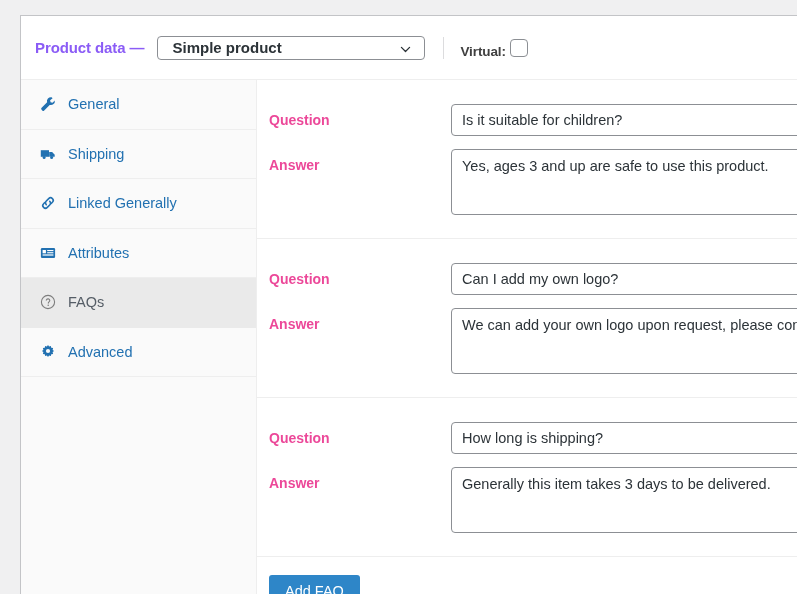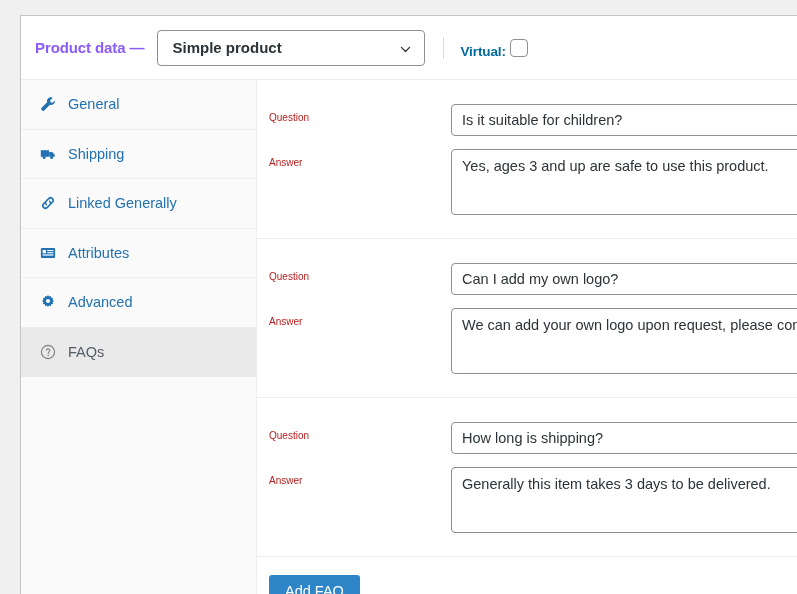--- a/index.html
+++ b/index.html
@@ -41,21 +41,21 @@
     font-weight: bold;
     font-size: 15px;
     color: #8b5cf6;
     white-space: nowrap;
     letter-spacing: -0.1px;
   }
   .product-type-select {
     position: relative;
     margin-left: 13px;
     width: 268px;
-    height: 36px;
+    height: 24px;
     border: 1px solid #8c8f94;
     border-radius: 4px;
     background: #fff;
     box-sizing: border-box;
     display: flex;
     align-items: center;
     padding: 0 34px 0 14px;
     font-size: 15px;
     font-weight: bold;
     color: #2c3338;
@@ -78,21 +78,21 @@
   }
   .chk-group {
     display: flex;
     align-items: center;
     white-space: nowrap;
     margin-right: 26px;
   }
   .chk-label {
     font-weight: bold;
     font-size: 13.5px;
-    color: #0369a1;
+    color: #404040;
     letter-spacing: -0.1px;
     margin-top: 8px;
   }
   .chk-box {
     width: 18px;
     height: 18px;
     border: 1px solid #8c8f94;
     border-radius: 4px;
     background: #fff;
     margin-left: 4px;
@@ -174,23 +174,24 @@
   .form-field {
     display: flex;
     align-items: flex-start;
     padding: 6px 0 7px 0;
   }
   .form-field .f-label {
     width: 182px;
     flex: 0 0 182px;
     padding-left: 0;
     padding-top: 7px;
-    font-size: 10px;
-    color: #b91c1c;
+    font-size: 14px;
+    color: #ec4899;
     line-height: 1.3;
+    font-weight: bold;
   }
   .txt-input {
     width: 430px;
     height: 32px;
     box-sizing: border-box;
     border: 1px solid #8c8f94;
     border-radius: 4px;
     padding: 0 10px;
     font-family: "Liberation Sans", "DejaVu Sans", sans-serif;
     font-size: 14.5px;
@@ -300,40 +301,40 @@
               <rect x="0.9" y="3.1" width="14.2" height="9.8" rx="1.2" fill="#2271b1"></rect>
               <rect x="2.6" y="5" width="3.3" height="3.3" fill="#ffffff"></rect>
               <rect x="2.6" y="9.4" width="10.8" height="1.2" fill="#ffffff"></rect>
               <rect x="7.2" y="5" width="6.2" height="1.1" fill="#ffffff"></rect>
               <rect x="7.2" y="7.2" width="6.2" height="1.1" fill="#ffffff"></rect>
             </svg>
           </span>
           <span>Attributes</span>
         </li>
 
-        <li class="wc-tab">
-          <span class="tab-icon">
-            <svg viewBox="0 0 16 16" width="16" height="16" aria-hidden="true">
-              <path d="M8 0.9l1.1 1.5 1.8-.5.3 1.9 1.9.3-.5 1.8 1.5 1.1-1.5 1.1.5 1.8-1.9.3-.3 1.9-1.8-.5L8 13.1l-1.1-1.5-1.8.5-.3-1.9-1.9-.3.5-1.8L1.9 7l1.5-1.1-.5-1.8 1.9-.3.3-1.9 1.8.5z" fill="#2271b1"></path>
-              <circle cx="8" cy="7" r="2.1" fill="#fafafa"></circle>
-            </svg>
-          </span>
-          <span>Advanced</span>
-        </li>
-
         <li class="wc-tab active">
           <span class="tab-icon">
             <svg viewBox="0 0 16 16" width="16" height="16" aria-hidden="true">
               <circle cx="8" cy="8" r="6.6" fill="none" stroke="#7d7d7d" stroke-width="1.1"></circle>
               <path d="M6.3 6.1a1.8 1.8 0 0 1 3.5.5c0 1.2-1.5 1.4-1.5 2.5" fill="none" stroke="#7d7d7d" stroke-width="1.1" stroke-linecap="round"></path>
               <circle cx="8.2" cy="11.3" r="0.75" fill="#7d7d7d"></circle>
             </svg>
           </span>
           <span>FAQs</span>
         </li>
+
+        <li class="wc-tab">
+          <span class="tab-icon">
+            <svg viewBox="0 0 16 16" width="16" height="16" aria-hidden="true">
+              <path d="M8 0.9l1.1 1.5 1.8-.5.3 1.9 1.9.3-.5 1.8 1.5 1.1-1.5 1.1.5 1.8-1.9.3-.3 1.9-1.8-.5L8 13.1l-1.1-1.5-1.8.5-.3-1.9-1.9-.3.5-1.8L1.9 7l1.5-1.1-.5-1.8 1.9-.3.3-1.9 1.8.5z" fill="#2271b1"></path>
+              <circle cx="8" cy="7" r="2.1" fill="#fafafa"></circle>
+            </svg>
+          </span>
+          <span>Advanced</span>
+        </li>
       </ul>
       <div class="wc-tabs-filler"></div>
     </div>
 
     <div class="wc-panel">
 
       <div class="faq-row">
         <div class="form-field">
           <span class="f-label">Question</span>
           <div class="txt-input">Is it suitable for children?</div>

